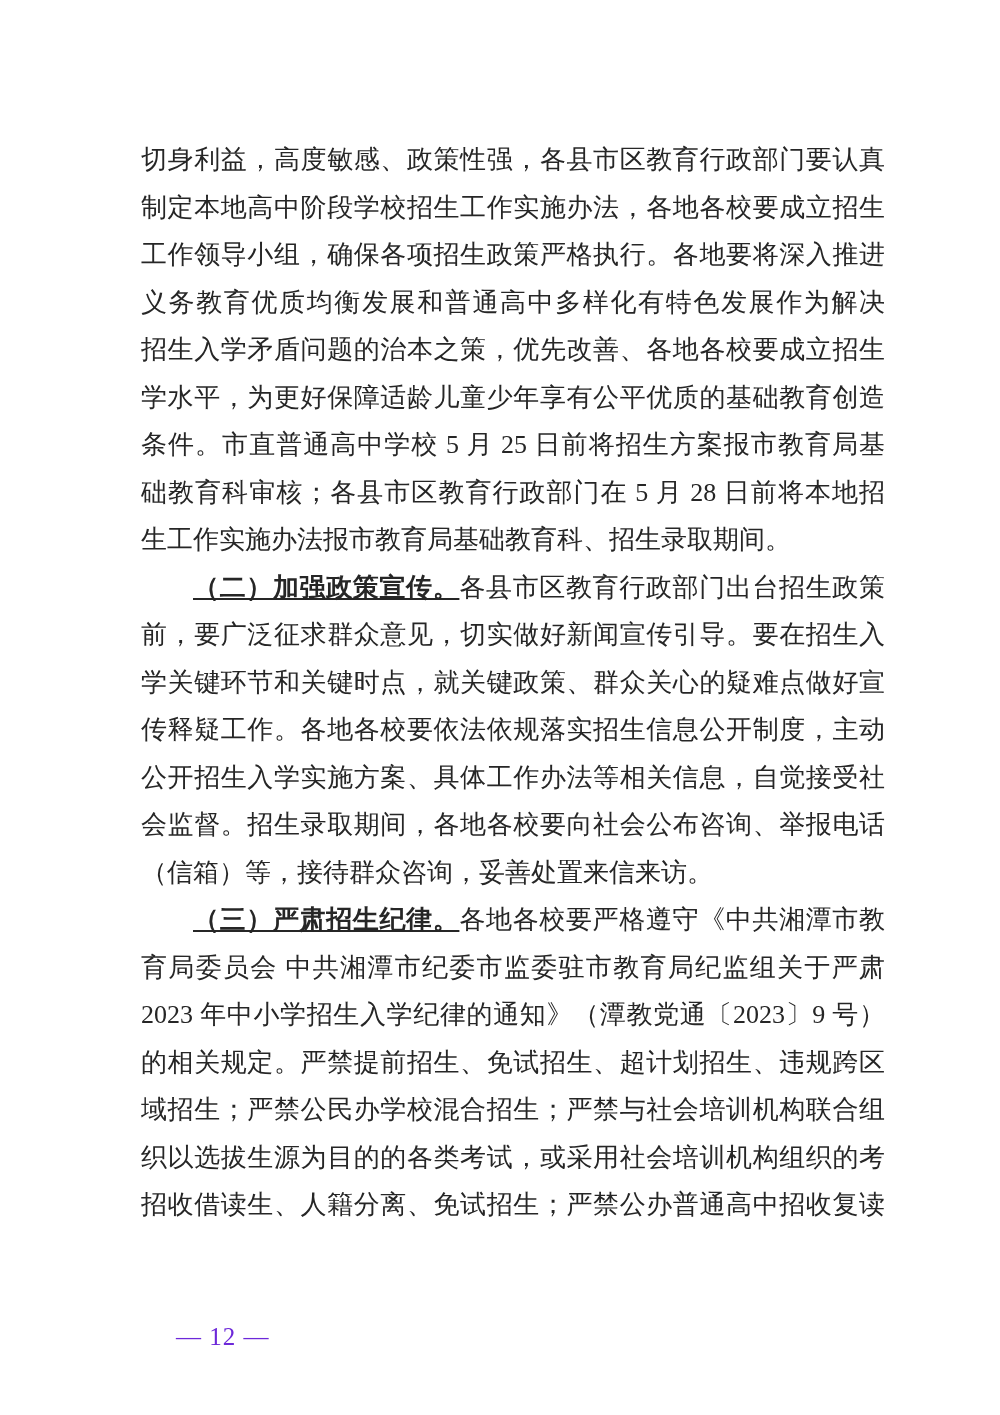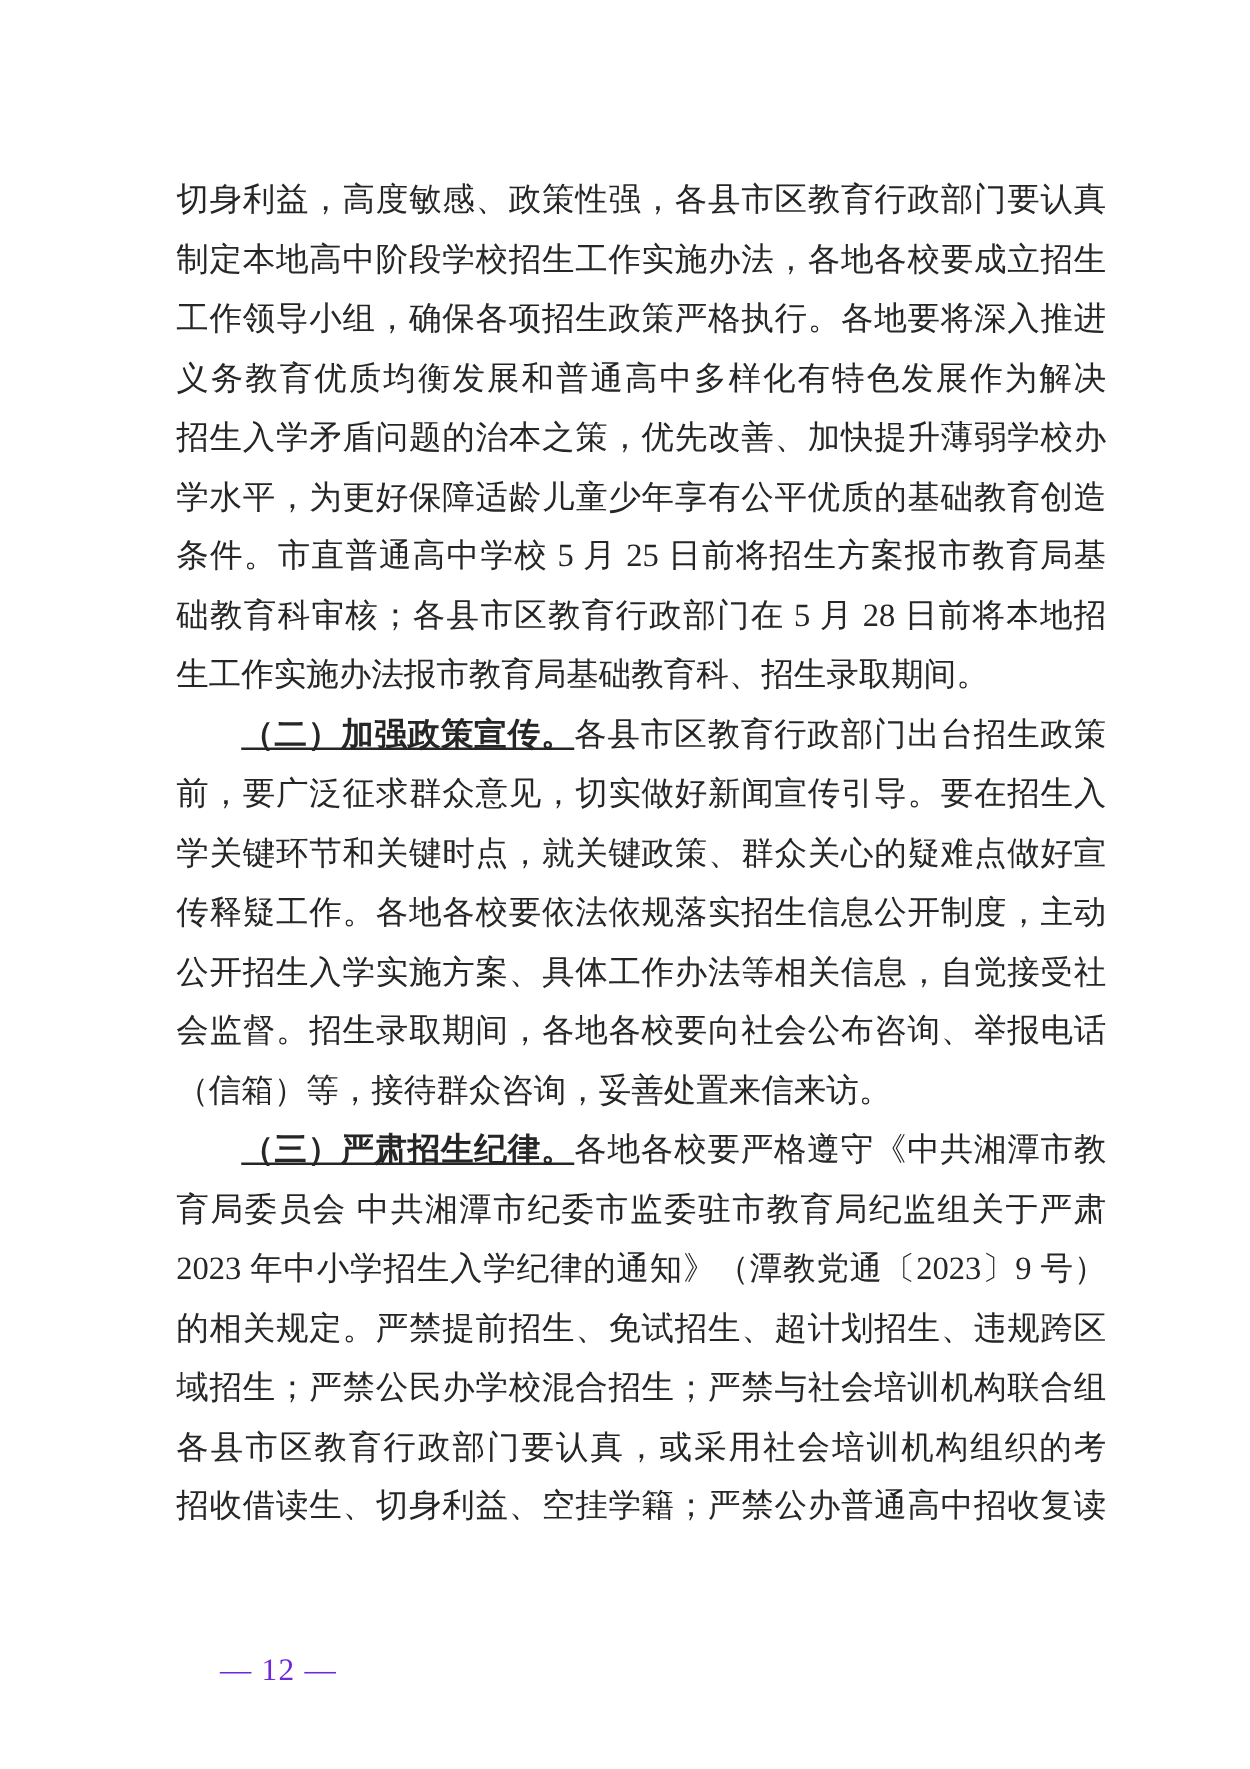--- a/index.html
+++ b/index.html
@@ -56,34 +56,34 @@
 </style>
 </head>
 <body>
 
 <div class="page">
   <div class="text-block" id="text-block">
       <div class="line"><span class="seg-normal">切身利益，高度敏感、政策性强，各县市区教育行政部门要认真</span></div>
       <div class="line"><span class="seg-normal">制定本地高中阶段学校招生工作实施办法，各地各校要成立招生</span></div>
       <div class="line"><span class="seg-normal">工作领导小组，确保各项招生政策严格执行。各地要将深入推进</span></div>
       <div class="line"><span class="seg-normal">义务教育优质均衡发展和普通高中多样化有特色发展作为解决</span></div>
-      <div class="line"><span class="seg-normal">招生入学矛盾问题的治本之策，优先改善、加快提升薄弱学校办</span></div>
+      <div class="line"><span class="seg-normal">招生入学矛盾问题的治本之策，优先改善、各地各校要成立招生</span></div>
       <div class="line"><span class="seg-normal">学水平，为更好保障适龄儿童少年享有公平优质的基础教育创造</span></div>
       <div class="line"><span class="seg-normal">条件。市直普通高中学校 5 月 25 日前将招生方案报市教育局基</span></div>
       <div class="line"><span class="seg-normal">础教育科审核；各县市区教育行政部门在 5 月 28 日前将本地招</span></div>
       <div class="line no-stretch"><span class="seg-normal">生工作实施办法报市教育局基础教育科、招生录取期间。</span></div>
       <div class="line indent"><span class="seg-bold">（二）加强政策宣传。</span><span class="seg-normal">各县市区教育行政部门出台招生政策</span></div>
       <div class="line"><span class="seg-normal">前，要广泛征求群众意见，切实做好新闻宣传引导。要在招生入</span></div>
       <div class="line"><span class="seg-normal">学关键环节和关键时点，就关键政策、群众关心的疑难点做好宣</span></div>
       <div class="line"><span class="seg-normal">传释疑工作。各地各校要依法依规落实招生信息公开制度，主动</span></div>
       <div class="line"><span class="seg-normal">公开招生入学实施方案、具体工作办法等相关信息，自觉接受社</span></div>
       <div class="line"><span class="seg-normal">会监督。招生录取期间，各地各校要向社会公布咨询、举报电话</span></div>
       <div class="line no-stretch"><span class="seg-normal">（信箱）等，接待群众咨询，妥善处置来信来访。</span></div>
       <div class="line indent"><span class="seg-bold">（三）严肃招生纪律。</span><span class="seg-normal">各地各校要严格遵守《中共湘潭市教</span></div>
       <div class="line"><span class="seg-normal">育局委员会 中共湘潭市纪委市监委驻市教育局纪监组关于严肃</span></div>
       <div class="line"><span class="seg-normal">2023 年中小学招生入学纪律的通知》（潭教党通〔2023〕9 号）</span></div>
       <div class="line"><span class="seg-normal">的相关规定。严禁提前招生、免试招生、超计划招生、违规跨区</span></div>
       <div class="line"><span class="seg-normal">域招生；严禁公民办学校混合招生；严禁与社会培训机构联合组</span></div>
-      <div class="line"><span class="seg-normal">各县市区教育行政部门要认真，或采用社会培训机构组织的考</span></div>
-      <div class="line"><span class="seg-normal">招收借读生、切身利益、空挂学籍；严禁公办普通高中招收复读</span></div>
+      <div class="line"><span class="seg-normal">织以选拔生源为目的的各类考试，或采用社会培训机构组织的考</span></div>
+      <div class="line"><span class="seg-normal">招收借读生、人籍分离、免试招生；严禁公办普通高中招收复读</span></div>
     </div>
   <div class="footer">— 12 —</div>
 </div>
 
 </body></html>

